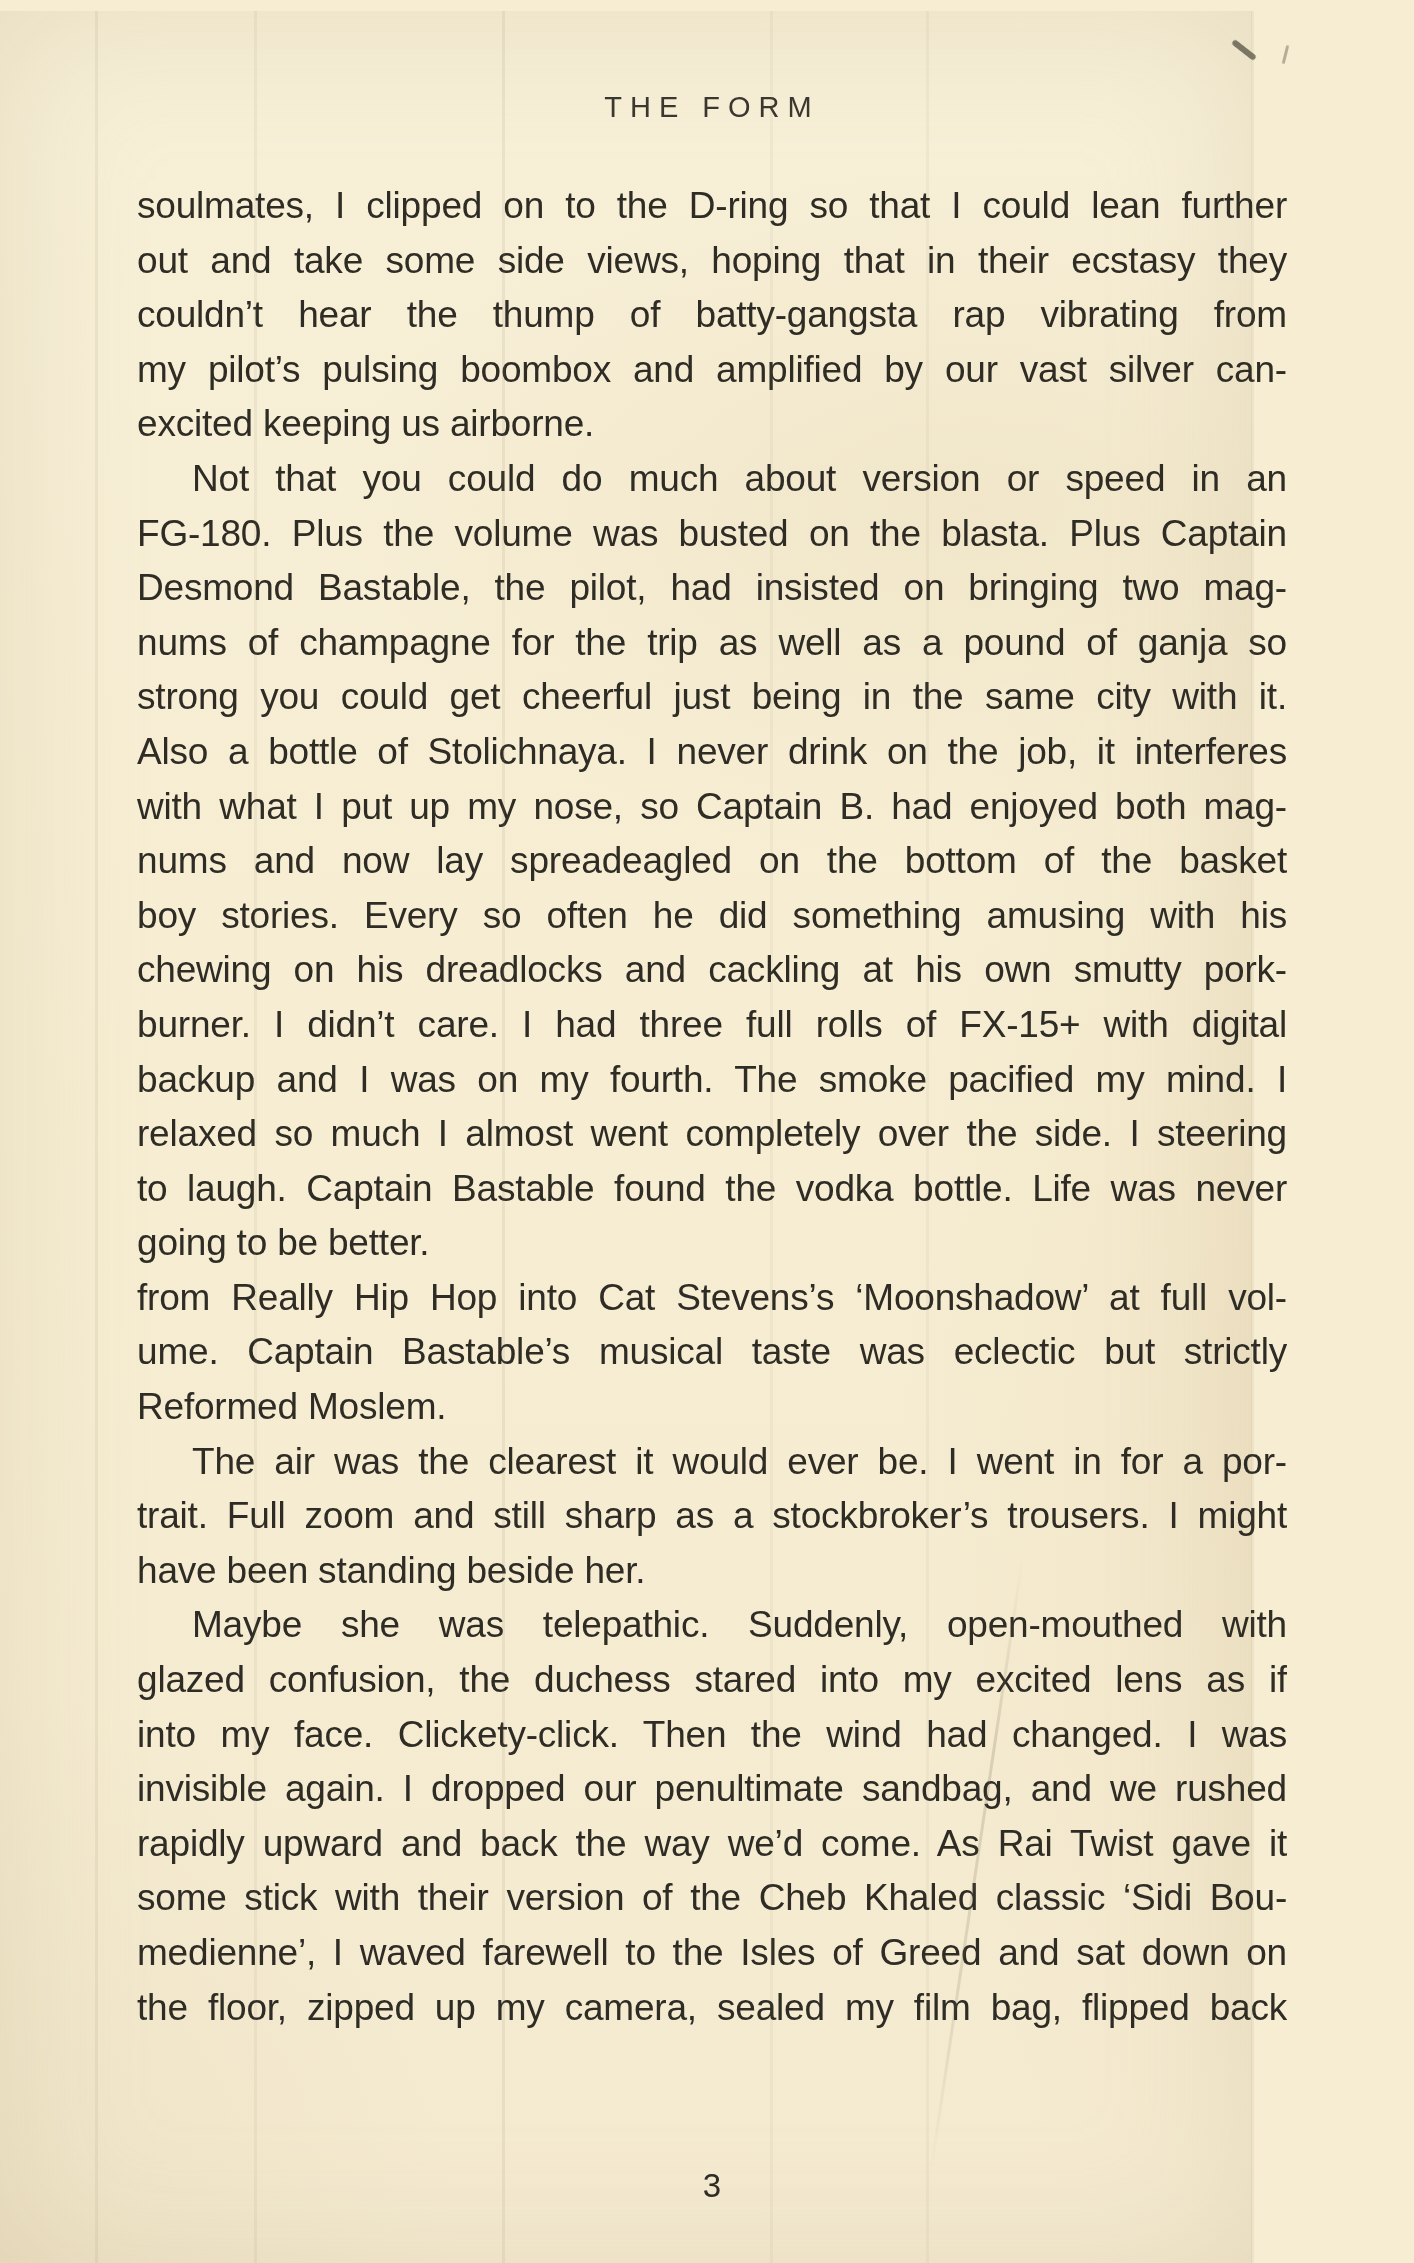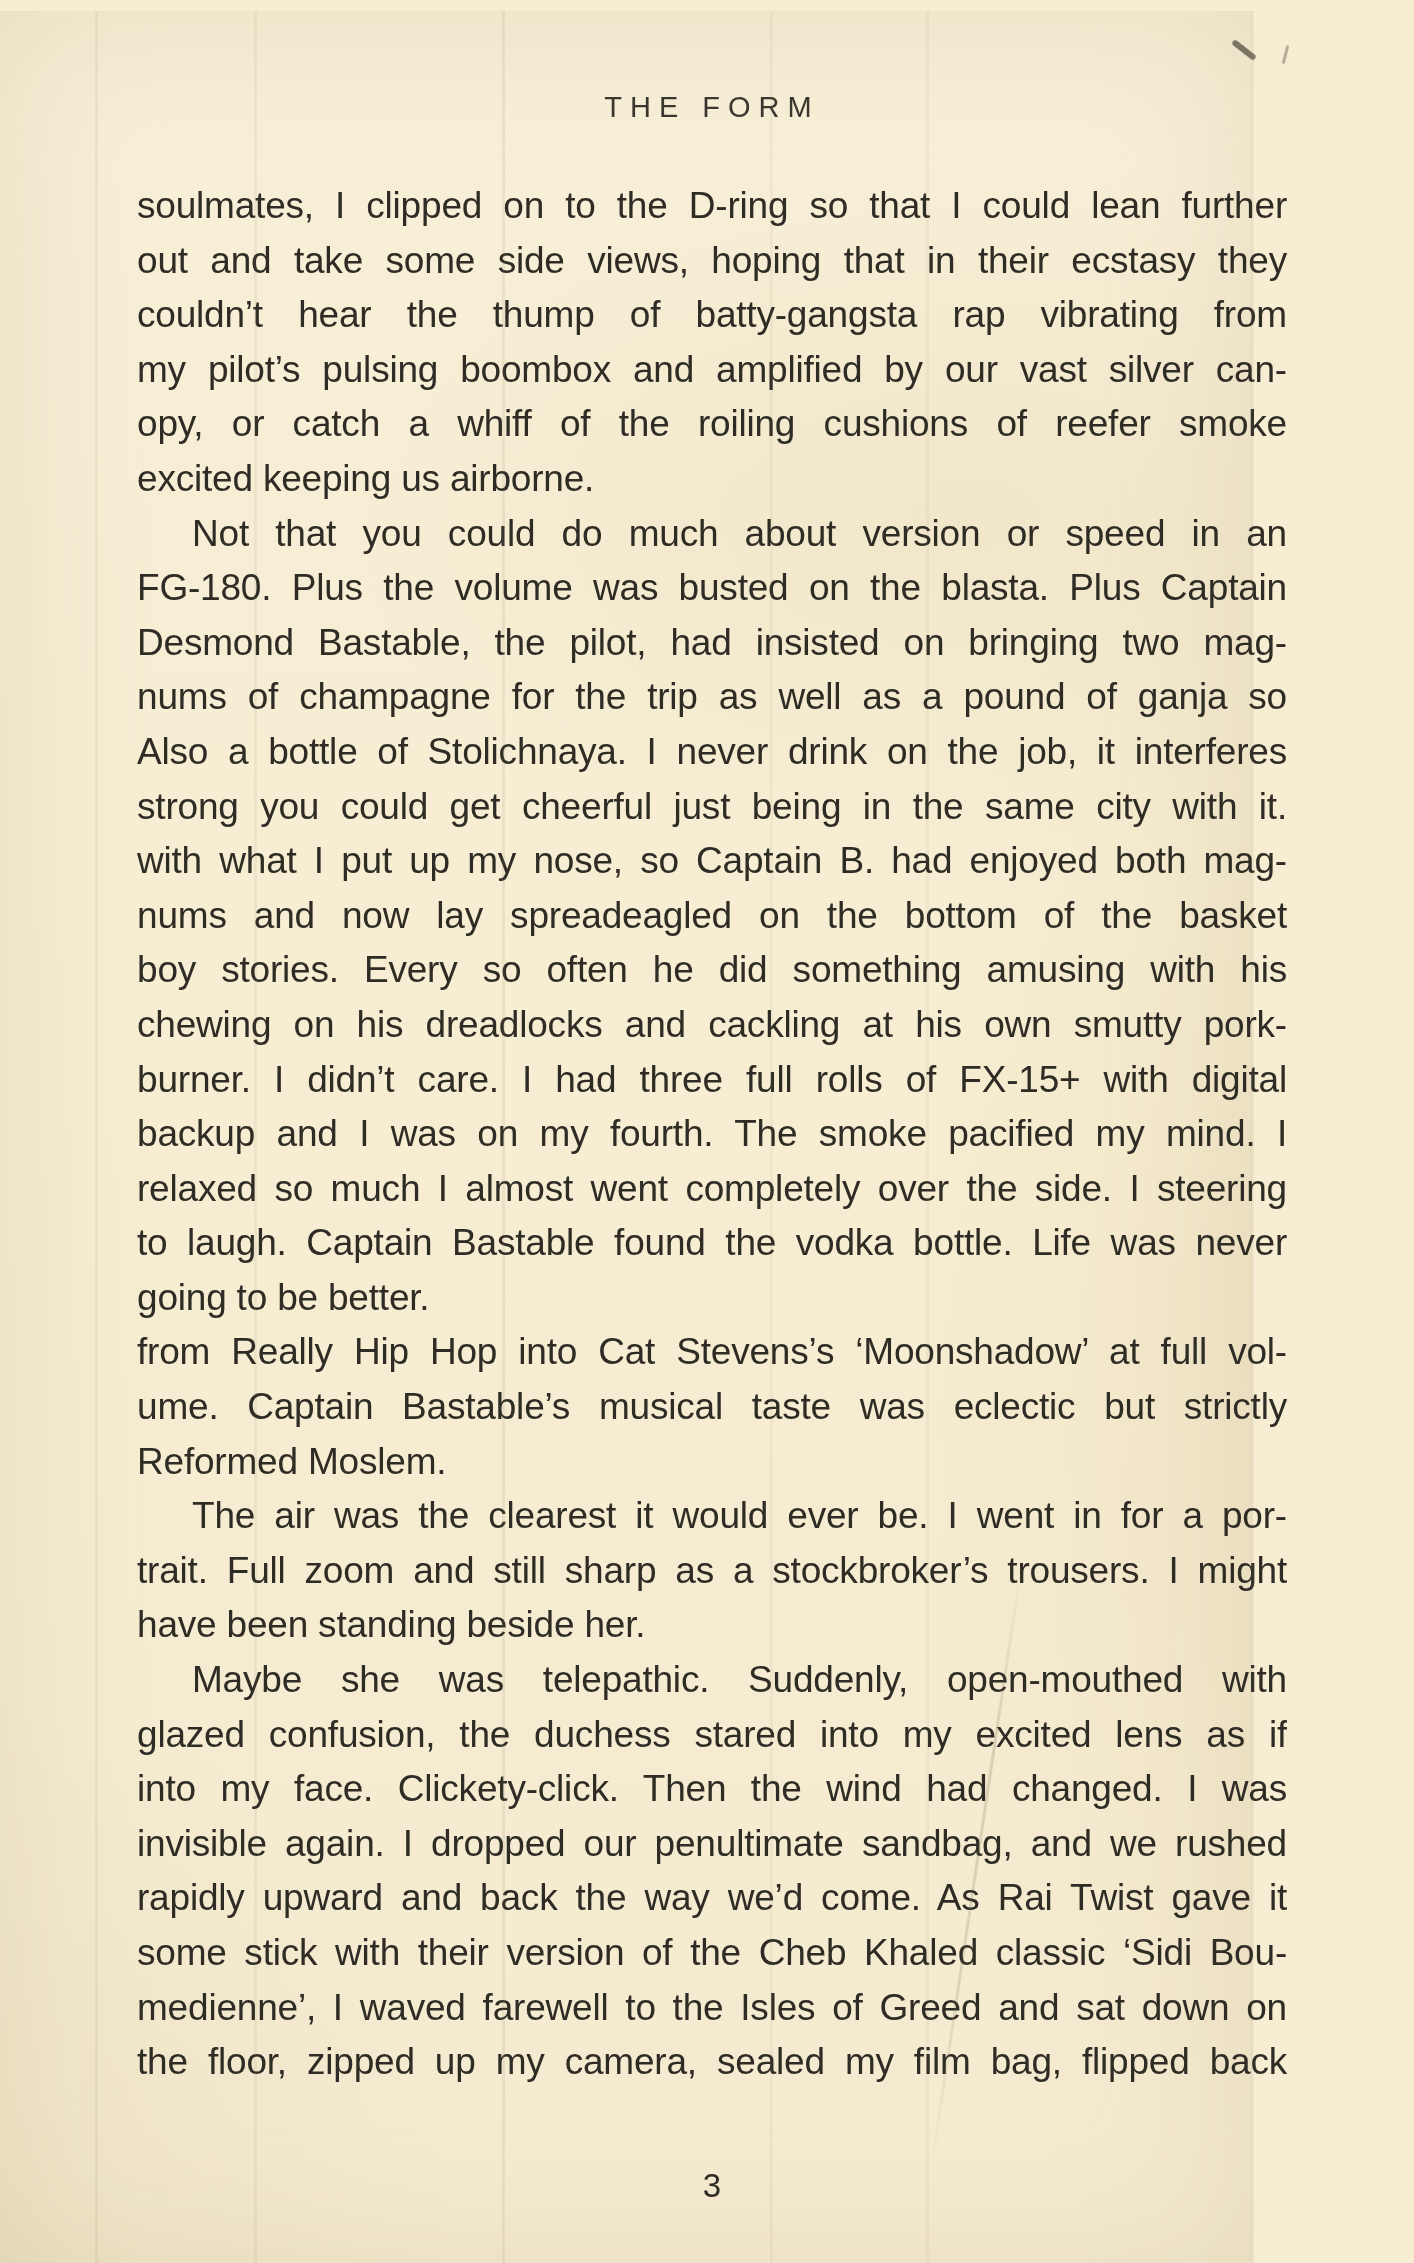--- a/index.html
+++ b/index.html
@@ -125,28 +125,27 @@
   <div class="header">THE FORM</div>
 
   <span class="pen-mark mark1"></span>
   <span class="pen-mark mark2"></span>
 
   <div class="body">
       <div class="line">soulmates, I clipped on to the D-ring so that I could lean further</div>
       <div class="line">out and take some side views, hoping that in their ecstasy they</div>
       <div class="line">couldn’t hear the thump of batty-gangsta rap vibrating from</div>
       <div class="line">my pilot’s pulsing boombox and amplified by our vast silver can-</div>
-      <div class="line">opy, or catch a whiff of the roiling cushions of reefer smoke</div>
       <div class="line lastline">excited keeping us airborne.</div>
       <div class="line indent">Not that you could do much about version or speed in an</div>
       <div class="line">FG-180. Plus the volume was busted on the blasta. Plus Captain</div>
       <div class="line">Desmond Bastable, the pilot, had insisted on bringing two mag-</div>
       <div class="line">nums of champagne for the trip as well as a pound of ganja so</div>
+      <div class="line">strong you could get cheerful just being in the same city with it.</div>
       <div class="line">Also a bottle of Stolichnaya. I never drink on the job, it interferes</div>
-      <div class="line">strong you could get cheerful just being in the same city with it.</div>
       <div class="line">with what I put up my nose, so Captain B. had enjoyed both mag-</div>
       <div class="line">nums and now lay spreadeagled on the bottom of the basket</div>
       <div class="line">boy stories. Every so often he did something amusing with his</div>
       <div class="line">chewing on his dreadlocks and cackling at his own smutty pork-</div>
       <div class="line">burner. I didn’t care. I had three full rolls of FX-15+ with digital</div>
       <div class="line">backup and I was on my fourth. The smoke pacified my mind. I</div>
       <div class="line">relaxed so much I almost went completely over the side. I steering</div>
       <div class="line">to laugh. Captain Bastable found the vodka bottle. Life was never</div>
       <div class="line lastline">going to be better.</div>
       <div class="line">from Really Hip Hop into Cat Stevens’s ‘Moonshadow’ at full vol-</div>

